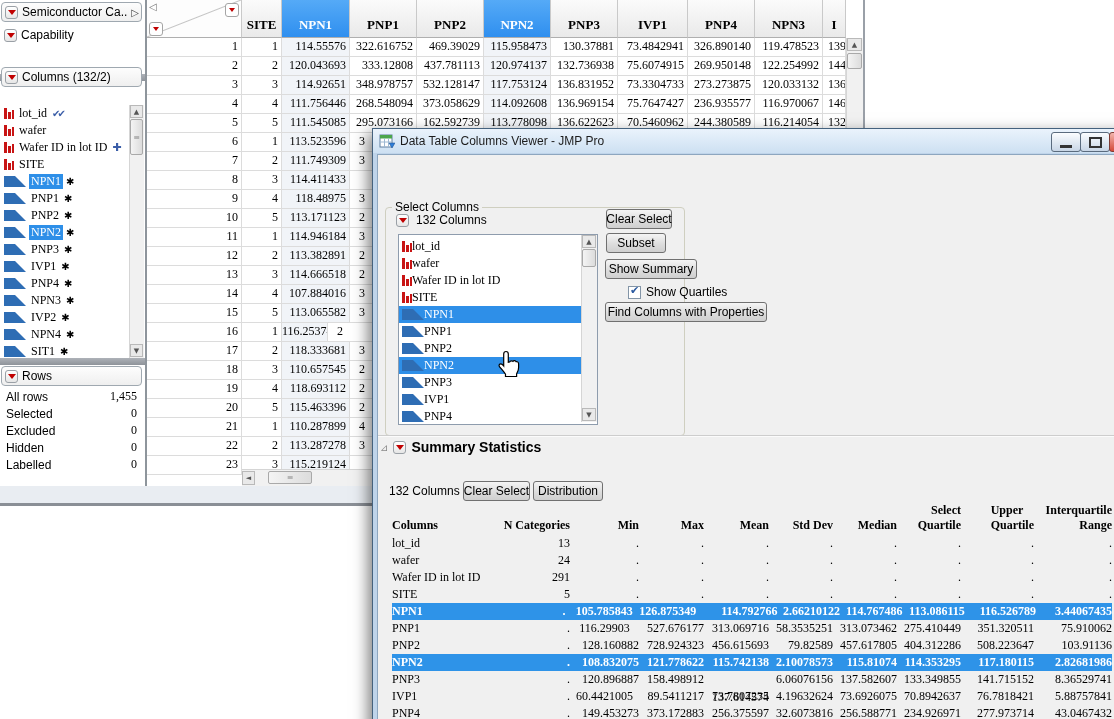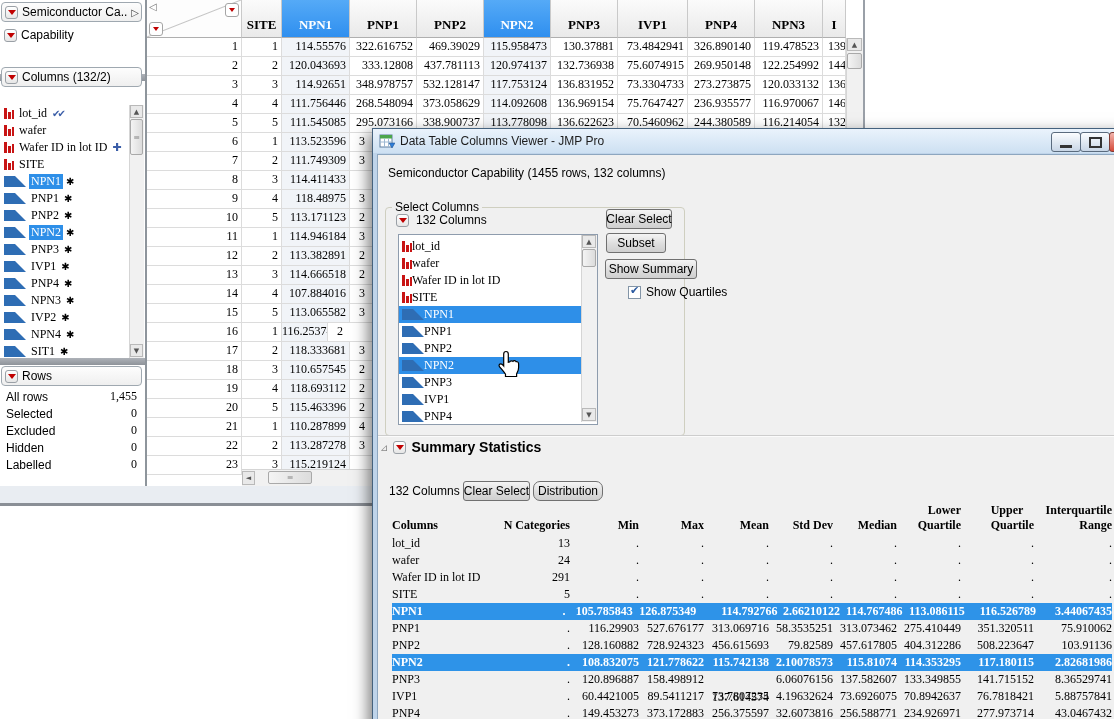--- a/index.html
+++ b/index.html
@@ -322,21 +322,21 @@
           <div class="g-cell" style="width: 70px;">75.7647427</div>
           <div class="g-cell" style="width: 67px;">236.935577</div>
           <div class="g-cell" style="width: 68px;">116.970067</div>
           <div class="g-cell lastcol" style="width: 23px;">146</div>
         </div>
         <div class="g-row">
           <div class="g-cell" style="width: 95px;">5</div>
           <div class="g-cell" style="width: 40px;">5</div>
           <div class="g-cell selcol" style="width: 68px;">111.545085</div>
           <div class="g-cell" style="width: 67px;">295.073166</div>
-          <div class="g-cell" style="width: 67px;">338.900737</div>
+          <div class="g-cell" style="width: 67px;">162.592739</div>
           <div class="g-cell selcol" style="width: 67px;">113.778098</div>
           <div class="g-cell" style="width: 67px;">136.622623</div>
           <div class="g-cell" style="width: 70px;">70.5460962</div>
           <div class="g-cell" style="width: 67px;">244.380589</div>
           <div class="g-cell" style="width: 68px;">116.214054</div>
           <div class="g-cell lastcol" style="width: 23px;">132</div>
         </div>
         <div class="g-row">
           <div class="g-cell" style="width: 95px;">6</div>
           <div class="g-cell" style="width: 40px;">1</div>
@@ -602,21 +602,20 @@
     <span class="winbtn minb">
         <span class="dash"></span>
       </span>
     <span class="winbtn maxb">
         <span class="sq"></span>
       </span>
     <span class="winbtn closeb"></span>
   </div>
 
   <div id="dlg-client">
-    <div class="abs" style="left:10px;top:11px;">Semiconductor Capability (1455 rows, 132 columns)</div>
 
     <div class="groupbox abs" style="left:7px;top:52px;width:298px;height:227px;"></div>
     <div class="grp-label abs" style="left:14px;top:45px;">Select Columns</div>
 
     <div class="abs" style="left:18px;top:58px;display:flex;align-items:center;gap:7px;">
       <span class="rt-btn">
           <i></i>
         </span>
       <span>132 Columns</span>
     </div>
@@ -677,34 +676,35 @@
 
     <div class="btn abs" style="left:228px;top:54px;width:66px;height:20px;">Clear Select</div>
     <div class="btn abs" style="left:228px;top:78px;width:60px;height:20px;">Subset</div>
     <div class="btn abs" style="left:227px;top:104px;width:92px;height:20px;">Show Summary</div>
     <div class="abs" style="left:250px;top:130px;display:flex;align-items:center;gap:5px;">
       <span class="chk">
           <span class="mark" id="chk-mark">✔</span>
         </span>
       <span>Show Quartiles</span>
     </div>
+    <div class="btn abs" style="left:227px;top:147px;width:162px;height:20px;">Find Columns with Properties</div>
 
     <div id="sum-sep" class="abs" style="left:0;top:280px;right:0;"></div>
 
     <div class="abs" style="left:2px;top:284px;display:flex;align-items:center;gap:5px;">
       <span class="outline-tri">⊿</span>
       <span class="rt-btn">
           <i></i>
         </span>
       <span id="sum-title">Summary Statistics</span>
     </div>
 
     <div class="abs" style="left:11px;top:329px;">132 Columns</div>
     <div class="btn abs" style="left:85px;top:326px;width:67px;height:20px;">Clear Select</div>
-    <div class="btn abs" style="left:155px;top:326px;width:70px;height:20px;border-radius:7px;">Distribution</div>
+    <div class="btn abs" style="left:155px;top:326px;width:70px;height:20px;">Distribution</div>
 
     <div id="sum-table" class="abs" style="left:14px;top:345px;width:720px;">
       <div id="sum-hdr" style="position:relative;height:35px;">
           <div class="sum-hdr-lbl" style="left: 0px; bottom: 2px;">
             <div>Columns</div>
           </div>
           <div class="sum-hdr-lbl" style="right: 542px; bottom: 2px; text-align: right;">
             <div>N Categories</div>
           </div>
           <div class="sum-hdr-lbl" style="right: 473px; bottom: 2px; text-align: right;">
@@ -716,21 +716,21 @@
           <div class="sum-hdr-lbl" style="right: 343px; bottom: 2px; text-align: right;">
             <div>Mean</div>
           </div>
           <div class="sum-hdr-lbl" style="right: 279px; bottom: 2px; text-align: right;">
             <div>Std Dev</div>
           </div>
           <div class="sum-hdr-lbl" style="right: 215px; bottom: 2px; text-align: right;">
             <div>Median</div>
           </div>
           <div class="sum-hdr-lbl" style="right: 151px; bottom: 2px; text-align: right;">
-            <div>Lower</div>
+            <div>Select</div>
             <div>Quartile</div>
           </div>
           <div class="sum-hdr-lbl" style="right: 78px; bottom: 2px; text-align: left;">
             <div>Upper</div>
             <div>Quartile</div>
           </div>
           <div class="sum-hdr-lbl" style="right: 0px; bottom: 2px; text-align: right;">
             <div>Interquartile</div>
             <div>Range</div>
           </div>
@@ -792,21 +792,21 @@
             <div class="sum-cell" style="width: 65px; margin-left: 18px;">114.792766</div>
             <div class="sum-cell" style="width: 64px;">2.66210122</div>
             <div class="sum-cell" style="width: 64px;">114.767486</div>
             <div class="sum-cell" style="width: 64px;">113.086115</div>
             <div class="sum-cell" style="width: 73px;">116.526789</div>
             <div class="sum-cell" style="width: 78px;">3.44067435</div>
           </div>
           <div class="sum-row">
             <div class="sum-cell name" style="width: 128px;">PNP1</div>
             <div class="sum-cell" style="width: 50px;">.</div>
-            <div class="sum-cell" style="width: 69px;">116.29903</div>
+            <div class="sum-cell" style="width: 69px; text-align: center;">116.29903</div>
             <div class="sum-cell" style="width: 65px;">527.676177</div>
             <div class="sum-cell" style="width: 65px;">313.069716</div>
             <div class="sum-cell" style="width: 64px;">58.3535251</div>
             <div class="sum-cell" style="width: 64px;">313.073462</div>
             <div class="sum-cell" style="width: 64px;">275.410449</div>
             <div class="sum-cell" style="width: 73px;">351.320511</div>
             <div class="sum-cell" style="width: 78px;">75.910062</div>
           </div>
           <div class="sum-row">
             <div class="sum-cell name" style="width: 128px;">PNP2</div>
@@ -840,21 +840,21 @@
             <div class="sum-cell" style="width: 65px; margin-top: 35px;">137.614574</div>
             <div class="sum-cell" style="width: 64px;">6.06076156</div>
             <div class="sum-cell" style="width: 64px;">137.582607</div>
             <div class="sum-cell" style="width: 64px;">133.349855</div>
             <div class="sum-cell" style="width: 73px;">141.715152</div>
             <div class="sum-cell" style="width: 78px;">8.36529741</div>
           </div>
           <div class="sum-row">
             <div class="sum-cell name" style="width: 128px;">IVP1</div>
             <div class="sum-cell" style="width: 50px;">.</div>
-            <div class="sum-cell" style="width: 69px;">60.4421005</div>
+            <div class="sum-cell" style="width: 69px; text-align: center;">60.4421005</div>
             <div class="sum-cell" style="width: 65px;">89.5411217</div>
             <div class="sum-cell" style="width: 65px;">73.7807235</div>
             <div class="sum-cell" style="width: 64px;">4.19632624</div>
             <div class="sum-cell" style="width: 64px;">73.6926075</div>
             <div class="sum-cell" style="width: 64px;">70.8942637</div>
             <div class="sum-cell" style="width: 73px;">76.7818421</div>
             <div class="sum-cell" style="width: 78px;">5.88757841</div>
           </div>
           <div class="sum-row">
             <div class="sum-cell name" style="width: 128px;">PNP4</div>

